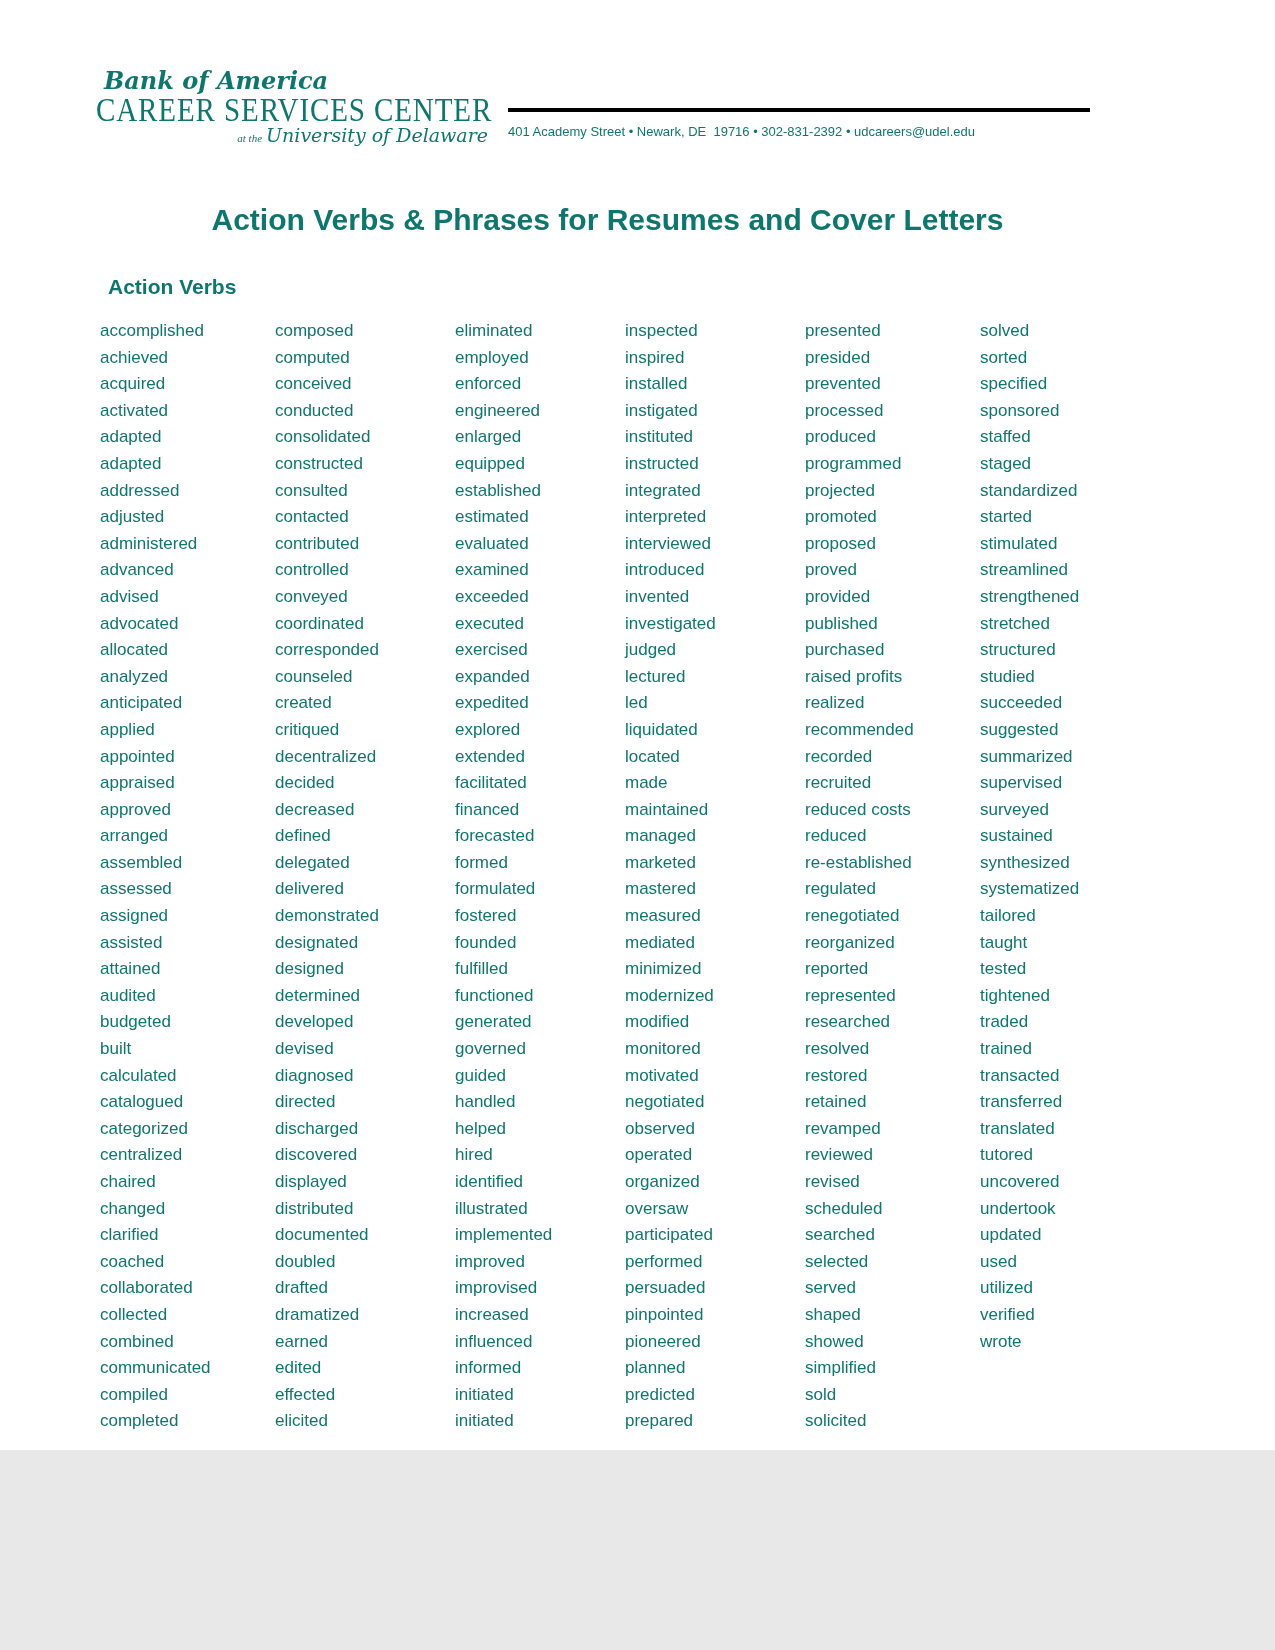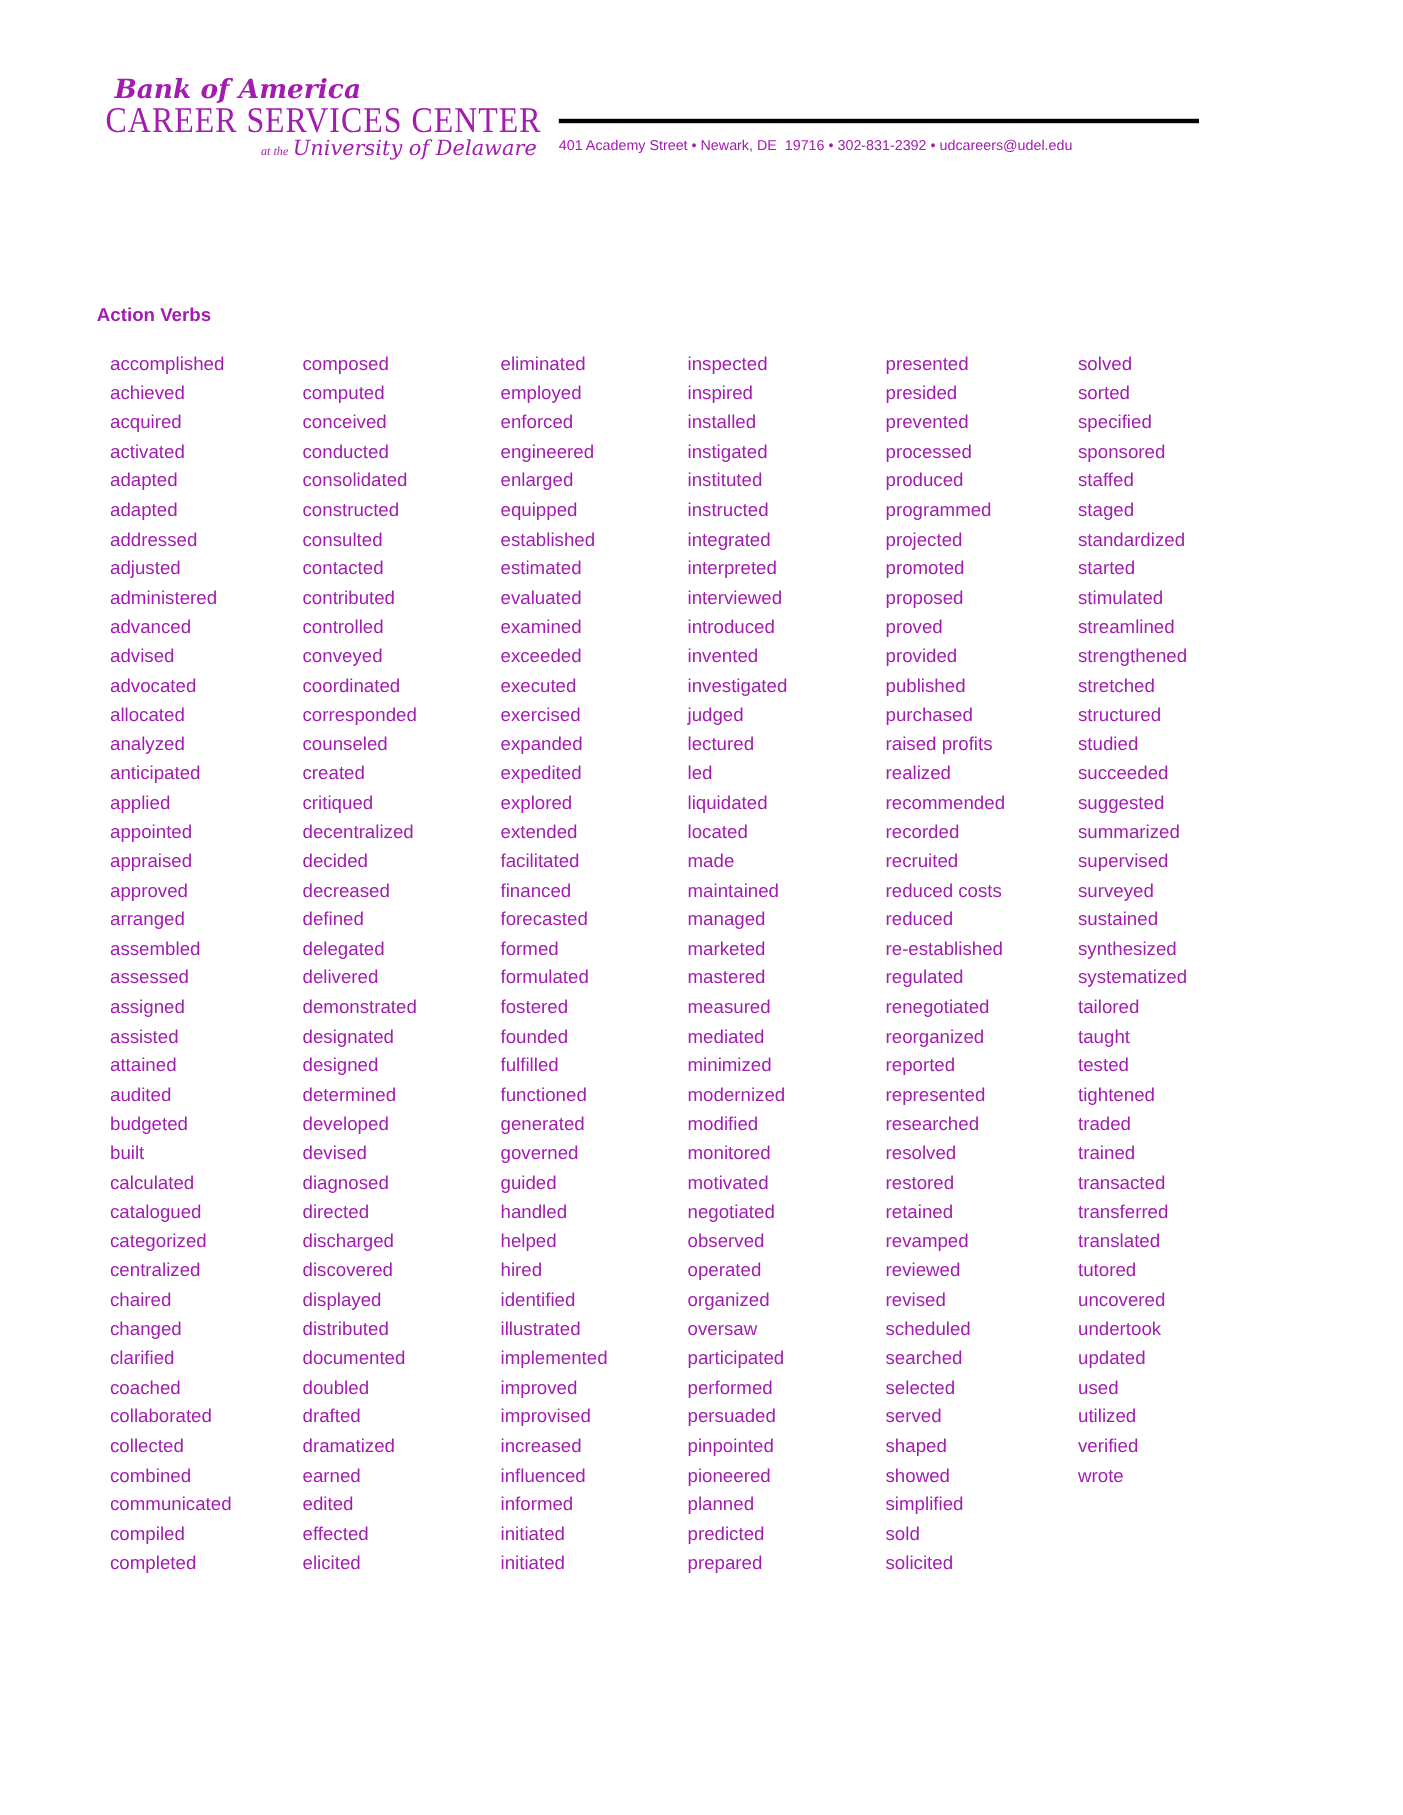--- a/index.html
+++ b/index.html
@@ -1,23 +1,23 @@
 <!DOCTYPE html>
 <html><head>
 <meta charset="utf-8">
 <style>
   html, body { margin: 0; padding: 0; background: #e8e8e8; }
   .page {
     position: relative;
     width: 1275px;
-    height: 1650px;
+    height: 1450px;
     margin: 0 auto;
     background: #ffffff;
     font-family: "Liberation Sans", sans-serif;
-    color: #a21caf;
+    color: #0f766e;
     overflow: hidden;
   }
 
   
   .logo { position: absolute; left: 96px; top: 68px; width: 392px; }
   .logo-l1 {
     font-family: "DejaVu Serif", serif;
     font-style: italic;
     font-weight: bold;
     font-size: 24px;
@@ -75,22 +75,22 @@
     margin: 0;
     text-align: center;
     font-size: 30px;
     font-weight: bold;
     line-height: 40px;
   }
 
   
   .section-heading {
     position: absolute;
-    left: 88px; top: 276px;
-    font-size: 17px;
+    left: 108px; top: 276px;
+    font-size: 21px;
     font-weight: bold;
     line-height: 22px;
   }
 
   
   .col {
     position: absolute;
     top: 318px;
     font-size: 17px;
     line-height: 26.6px;
@@ -113,20 +113,21 @@
     <div class="logo-l2">CAREER SERVICES CENTER</div>
     <div class="logo-l3">
       <span class="logo-prefix">at the</span><span class="logo-univ">University of Delaware</span>
     </div>
   </div>
 
   <div class="rule"></div>
 
   <div class="contact">401 Academy Street • Newark, DE&nbsp; 19716 • 302-831-2392 • udcareers@udel.edu</div>
 
+  <h1 class="title">Action Verbs &amp; Phrases for Resumes and Cover Letters</h1>
 
   <div class="section-heading">Action Verbs</div>
 
   <div class="col col-0">
       <div>accomplished</div>
       <div>achieved</div>
       <div>acquired</div>
       <div>activated</div>
       <div>adapted</div>
       <div>adapted</div>

